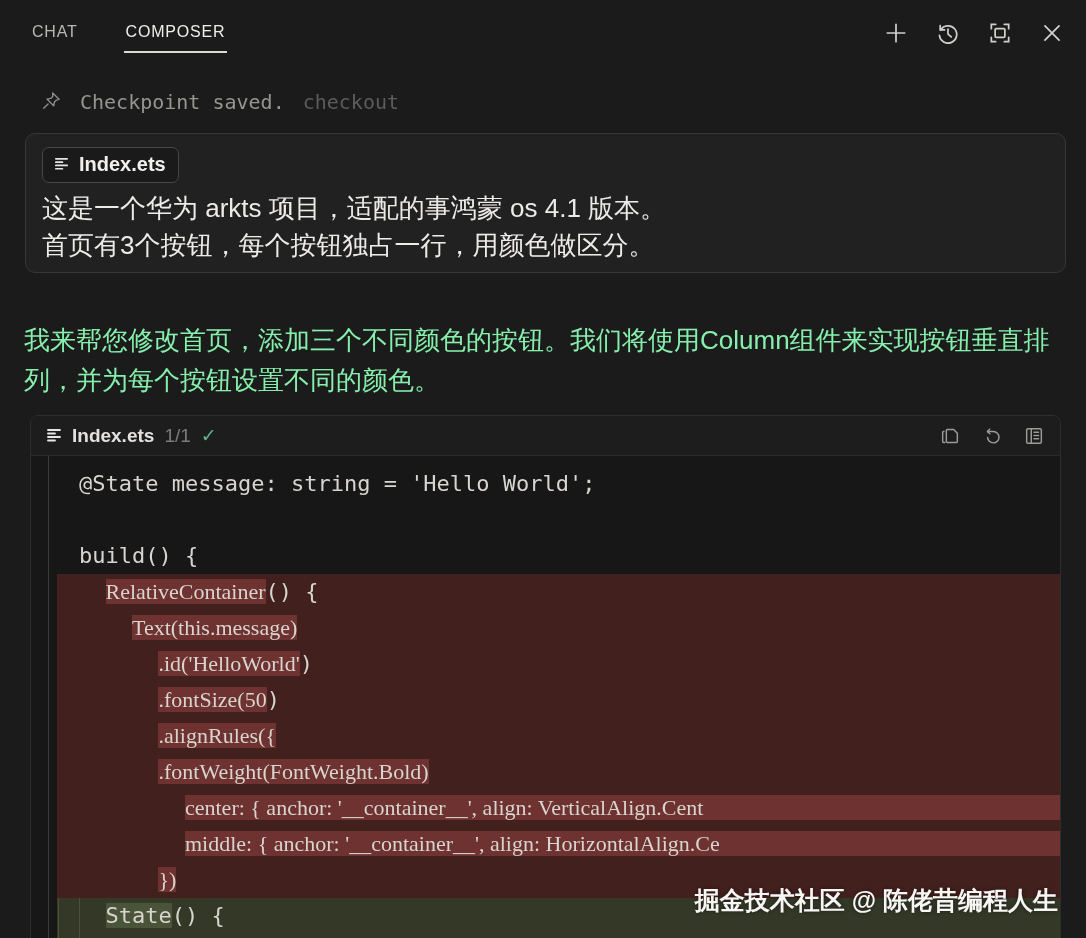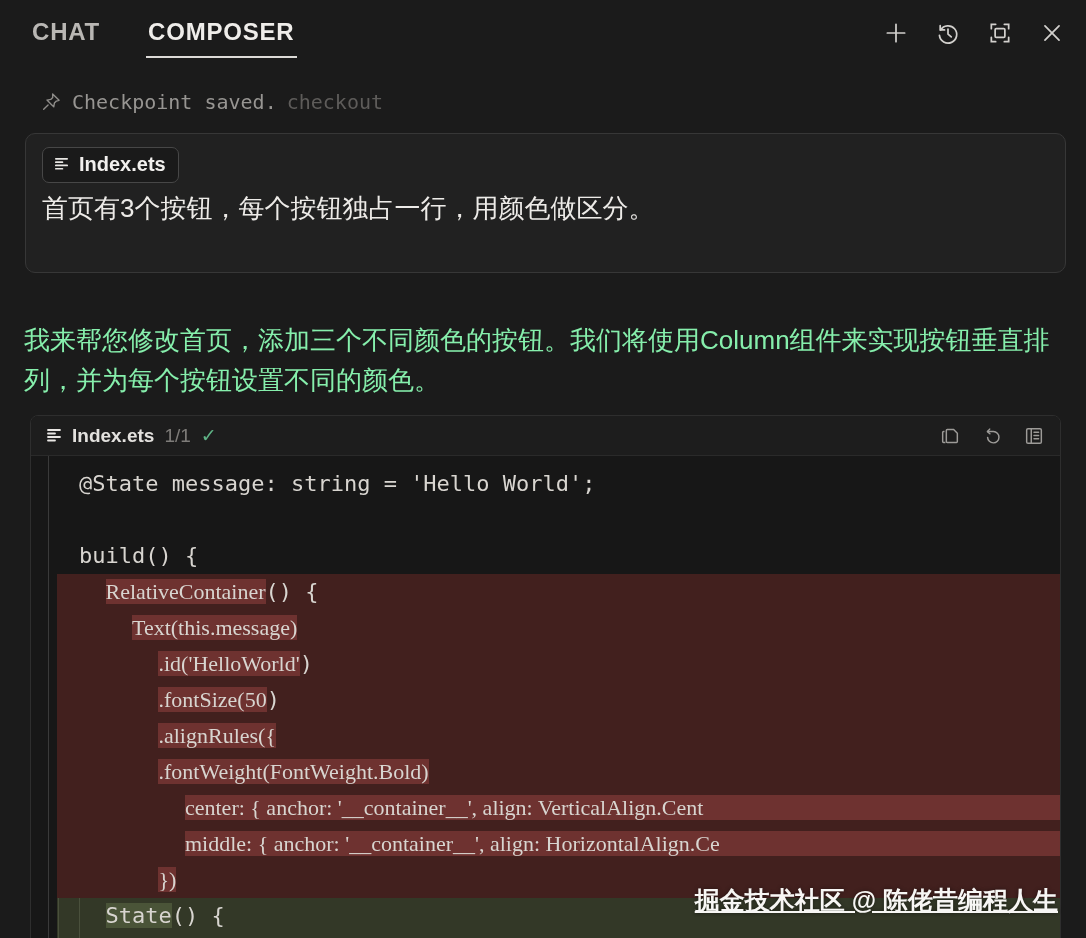--- a/index.html
+++ b/index.html
@@ -6,30 +6,30 @@
   html,body { background:#111; }
   .app{
     position:relative; width:1086px; height:938px;
     background:#1b1b1b; overflow:hidden;
     font-family:"Liberation Sans", sans-serif;
     color:#e8e6e3;
   }
   
   .topbar{ position:absolute; top:0; left:0; width:100%; height:66px; display:flex; align-items:center; }
   .tabs{ display:flex; gap:48px; margin-left:32px; }
-  .tab{ font-size:24px; font-weight:bold; letter-spacing:0.8px; padding:14px 0 16px 0; cursor:pointer; position:relative; }
+  .tab{ font-size:16px; font-weight:normal; letter-spacing:0.8px; padding:14px 0 16px 0; cursor:pointer; position:relative; }
   .tab.inactive{ color:#b9b7b4; }
   .tab.active{ color:#efedea; }
   .tab.active::after{ content:""; position:absolute; left:-2px; right:-2px; bottom:4px; height:2px; background:#dcdad7; }
   .topbar-icons{ margin-left:auto; display:flex; gap:24px; padding-right:20px; }
   .tb-icon{ width:28px; height:28px; display:flex; align-items:center; justify-content:center; color:#d2d0cd; cursor:pointer; }
   .tb-icon svg{ width:26px; height:26px; }
 
   
-  .checkpoint{ position:absolute; top:90, left:0; top:90px; left:40px; display:flex; align-items:center; gap:10px;
+  .checkpoint{ position:absolute; top:90, left:0; top:90px; left:40px; display:flex; gap:18px;
     font-family:"DejaVu Sans Mono", monospace; font-size:20px; }
   .checkpoint .pin{ color:#8f8d8a; display:flex; }
   .checkpoint .cp-label{ color:#979592; }
   .checkpoint .cp-action{ color:#5e5c5a; cursor:pointer; }
 
   
   .user-box{ position:absolute; left:25px; top:133px; width:1041px; height:140px;
     background:#212121; border:1px solid #373737; border-radius:10px; padding:13px 16px; }
   .file-chip{ display:inline-flex; align-items:center; gap:9px; background:#1a1a1a;
     border:1px solid #474747; border-radius:7px; padding:5px 12px 6px 10px; cursor:pointer; }
@@ -62,21 +62,21 @@
   .code-line.bg-green .line-bg{ background:#333827;
     background-image:linear-gradient(#4a503c,#4a503c),linear-gradient(#4a503c,#4a503c);
     background-size:1px 100%,1px 100%; background-position:1px 0,22px 0; background-repeat:no-repeat; }
   .code-text{ position:relative; display:block; padding-left:48px; line-height:36px; white-space:pre; }
   .bg-red .hl{ background:#6e3230;font-family:Liberation Serif, serif; }
   .bg-green .hl{ background:#4a5438; }
   .code-line.extend .hl{ padding-right:600px; }
 
   
   .watermark{ position:absolute; right:28px; top:884px; font-size:25px; font-weight:bold;
-    color:#f7f6f4; text-shadow:0 0 4px rgba(0,0,0,.45); z-index:5;text-decoration:underline; }
+    color:#f7f6f4; text-shadow:0 0 4px rgba(0,0,0,.45); z-index:5; }
 </style>
 </head>
 <body>
 
 <div class="app">
 
   <div class="topbar">
     <div class="tabs">
       <div class="tab inactive">CHAT</div>
       <div class="tab active">COMPOSER</div>
@@ -122,20 +122,21 @@
   <div class="user-box">
     <div class="file-chip">
       <span class="chip-icon">
         <svg width="17" height="17" viewBox="0 0 18 18" fill="none" stroke="currentColor" stroke-width="1.8" stroke-linecap="round">
           <path d="M3 4.5h12M3 8h7M3 11.5h12M3 15h7" transform="translate(0,-1.5)"></path>
         </svg>
       </span>
       <span class="chip-label">Index.ets</span>
     </div>
     <div class="user-text">
+      <div>这是一个华为 arkts 项目，适配的事鸿蒙 os 4.1 版本。</div>
       <div>首页有3个按钮，每个按钮独占一行，用颜色做区分。</div>
     </div>
   </div>
 
   <div class="assistant-text">我来帮您修改首页，添加三个不同颜色的按钮。我们将使用Column组件来实现按钮垂直排列，并为每个按钮设置不同的颜色。</div>
 
   <div class="code-block">
     <div class="code-header">
       <span class="chip-icon">
         <svg width="18" height="18" viewBox="0 0 18 18" fill="none" stroke="currentColor" stroke-width="1.8" stroke-linecap="round">

